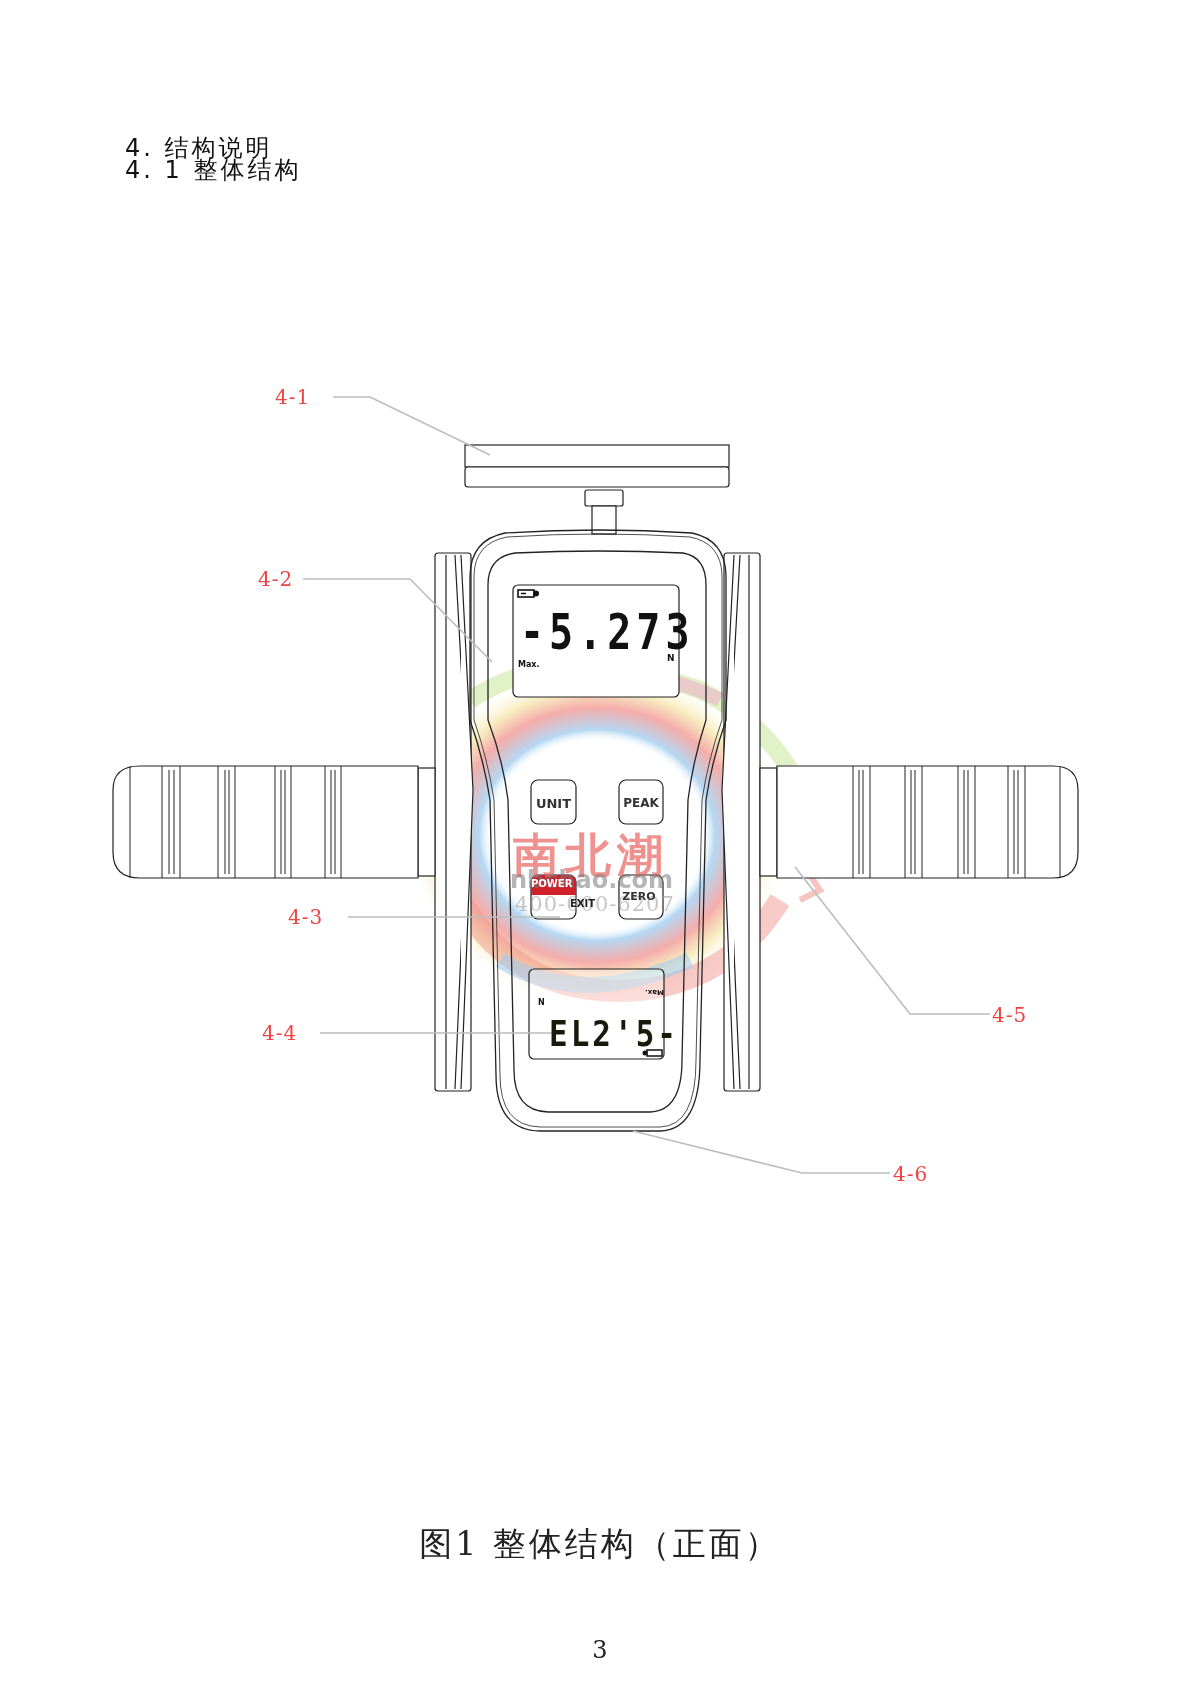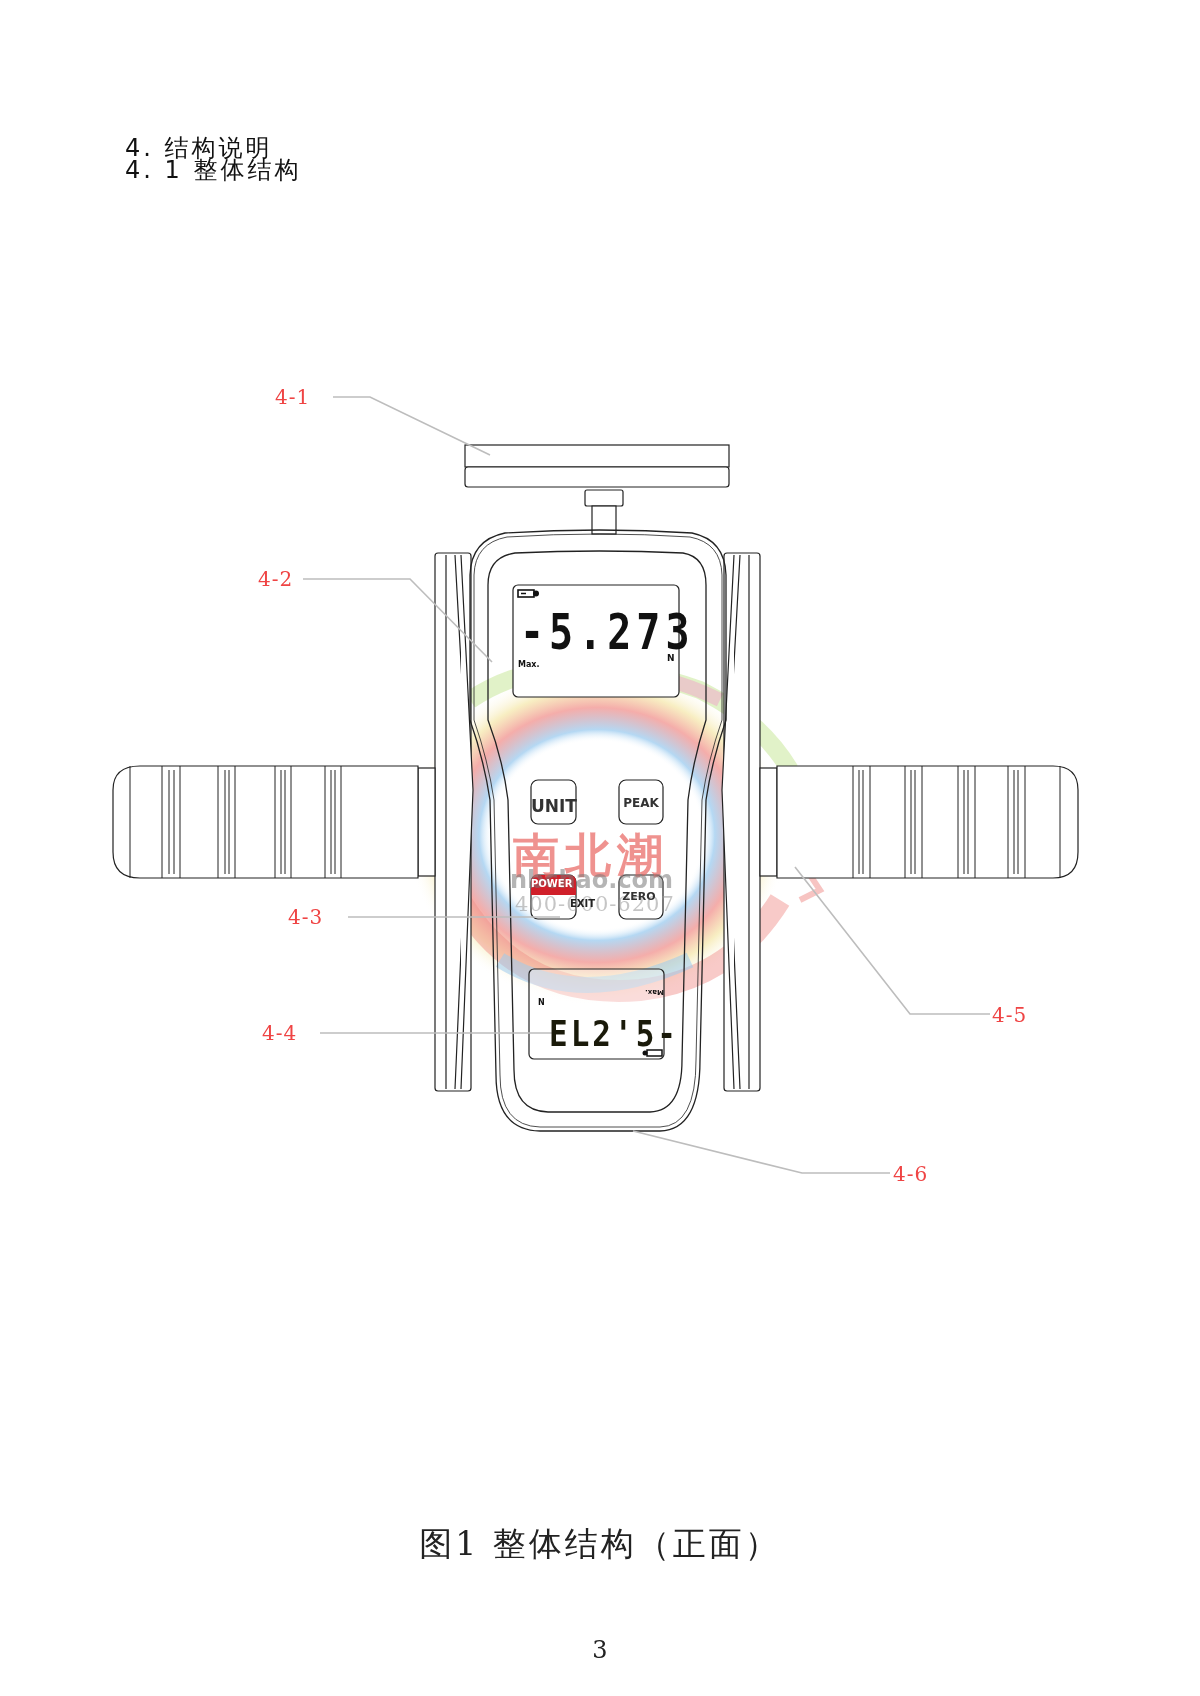--- a/index.html
+++ b/index.html
@@ -152,21 +152,21 @@
 <div style="position:absolute;left:667px;top:653px;font-size:9px;font-weight:bold;color:#111;">N</div>
 
 <div class="lcd-digits" style="position:absolute;left:549px;top:1013px;width:120px;font-size:31px;letter-spacing:3px;color:#1a1a0a;transform:scaleY(1.15);transform-origin:left top;">EL2'5-</div>
 <div style="position:absolute;left:538px;top:998px;font-size:8px;font-weight:bold;color:#111;">N</div>
 <div style="position:absolute;left:645px;top:988px;font-size:7px;font-weight:bold;color:#111;transform:rotate(180deg);">Max.</div>
 
 <div style="position:absolute;left:513px;top:825px;font-family:Liberation Mono, monospace;font-weight:bold;font-size:46px;letter-spacing:6px;color:rgba(232,100,96,0.7);text-align:right;">南北潮</div>
 <div style="position:absolute;left:510px;top:866px;font-family:'DejaVu Sans',sans-serif;font-weight:bold;font-size:24px;color:rgba(120,120,120,0.55);">nbchao.com</div>
 <div style="position:absolute;left:515px;top:892px;font-family:'DejaVu Serif',serif;font-size:21px;letter-spacing:1px;color:rgba(150,150,150,0.55);">400-000-6207</div>
 
-<div style="position:absolute;left:531px;top:796px;width:45px;text-align:center;font-size:17px;font-weight:bold;color:#333;">UNIT</div>
+<div style="position:absolute;left:531px;top:796px;width:45px;text-align:center;font-size:13px;font-weight:bold;color:#333;">UNIT</div>
 <div style="position:absolute;left:619px;top:796px;width:44px;text-align:center;font-size:12px;font-weight:bold;color:#333;">PEAK</div>
 <div style="position:absolute;left:531px;top:878px;width:36px;text-align:center;font-size:10px;font-weight:bold;color:#ffffff;">POWER</div>
 <div style="position:absolute;left:560px;top:898px;width:45px;text-align:center;font-size:10px;font-weight:bold;color:#222;">EXIT</div>
 <div style="position:absolute;left:619px;top:890px;width:40px;text-align:center;font-size:11px;font-weight:bold;color:#333;">ZERO</div>
 
 <div class="callout" style="left:275px;top:385px;">4-1</div>
 <div class="callout" style="left:258px;top:567px;">4-2</div>
 <div class="callout" style="left:288px;top:905px;text-align:right;">4-3</div>
 <div class="callout" style="left:262px;top:1021px;">4-4</div>
 <div class="callout" style="left:992px;top:1003px;">4-5</div>

